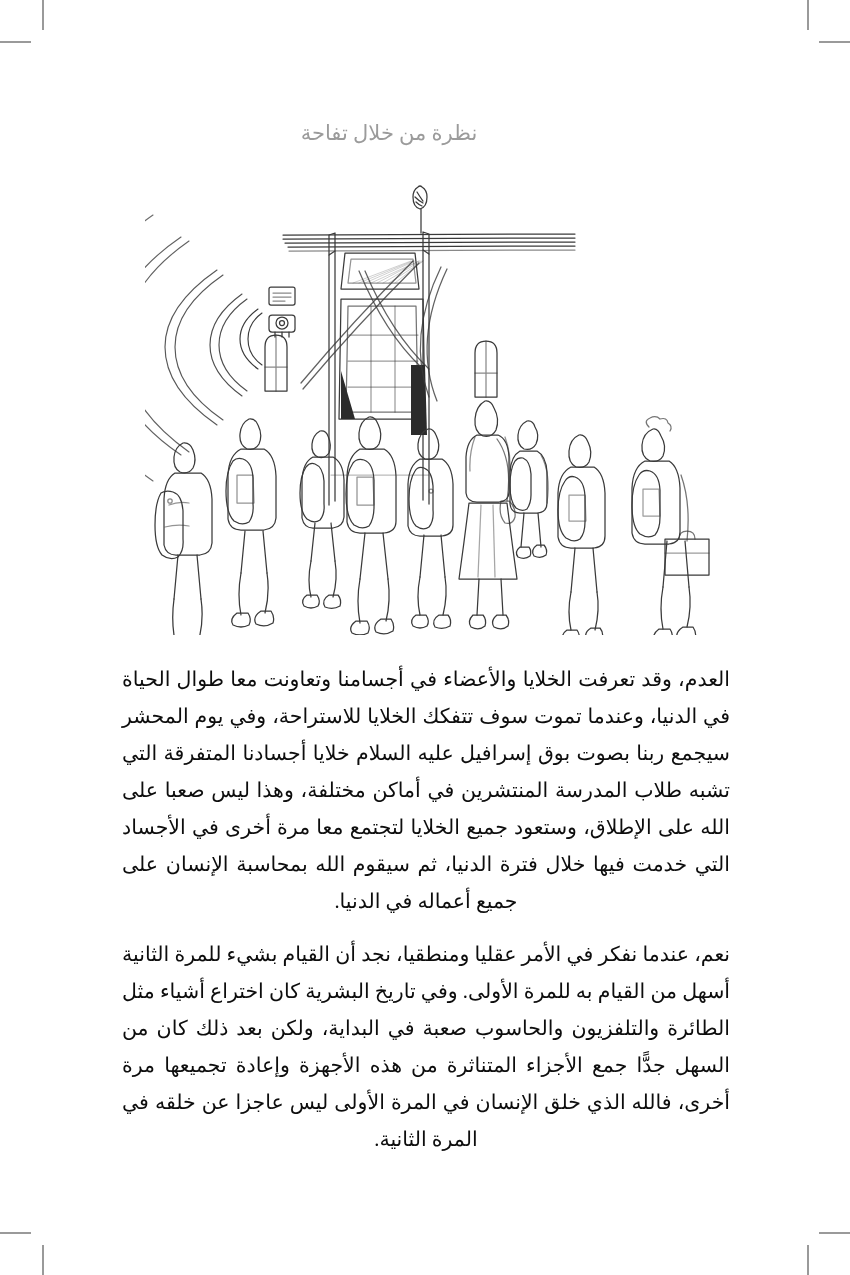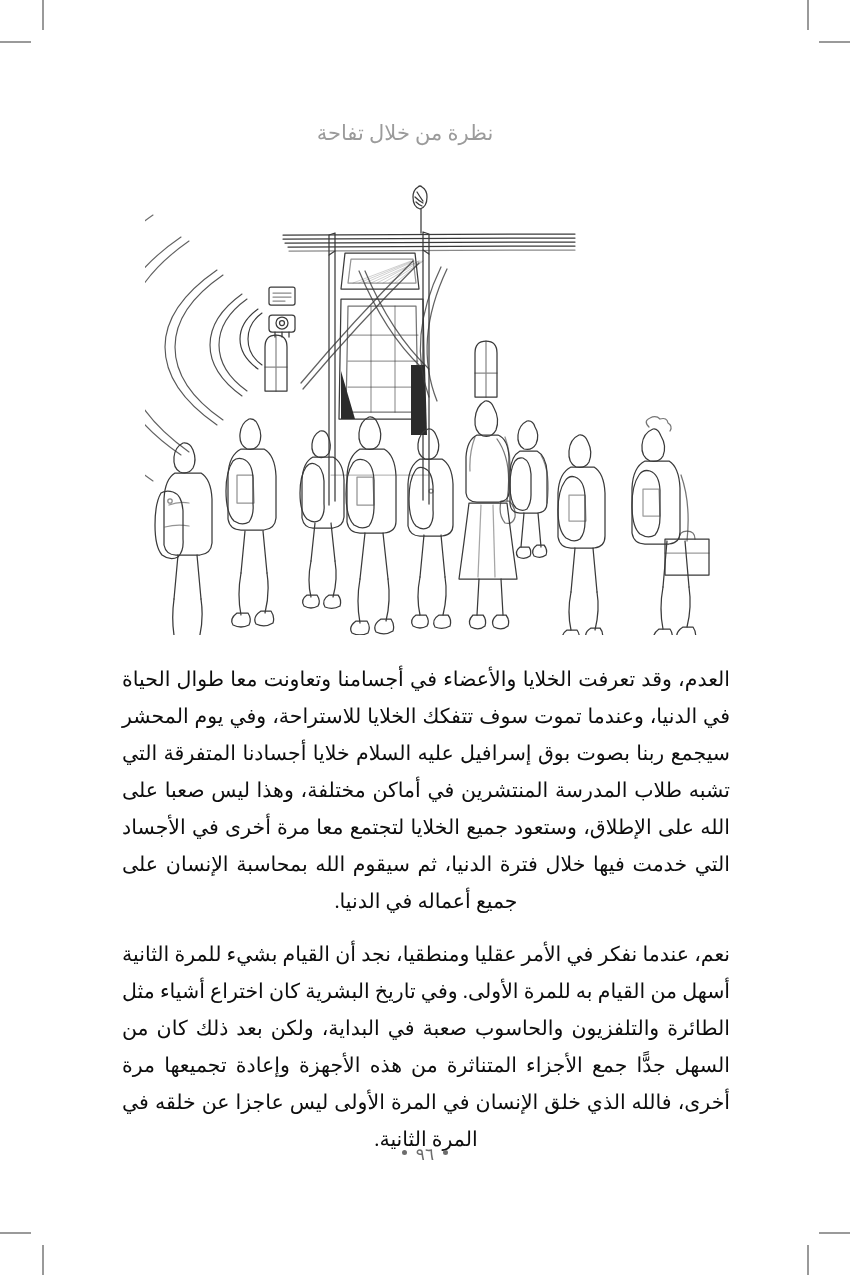--- a/index.html
+++ b/index.html
@@ -28,21 +28,21 @@
   .crop-tr-h { left: 819px; top: 41px;   width: 31px; height: 2px;  }
   .crop-bl-h { left: 0;     top: 1232px; width: 31px; height: 2px;  }
   .crop-bl-v { left: 42px;  top: 1245px; width: 2px;  height: 30px; }
   .crop-br-h { left: 819px; top: 1232px; width: 31px; height: 2px;  }
   .crop-br-v { left: 807px; top: 1245px; width: 2px;  height: 30px; }
 
   
   .running-head {
     position: absolute;
     top: 120px;
-    left: 16px;
+    left: 0;
     width: 778px;
     text-align: center;
     color: #9b9b9b;
     font-size: 21px;
     line-height: 1.3;
     letter-spacing: 0.5px;
   }
 
   
   .illustration {
@@ -305,17 +305,14 @@
       </g>
 
     </svg>
   </div>
 
   <div class="body-text">
     <p class="para">العدم، وقد تعرفت الخلايا والأعضاء في أجسامنا وتعاونت معا طوال الحياة في الدنيا، وعندما تموت سوف تتفكك الخلايا للاستراحة، وفي يوم المحشر سيجمع ربنا بصوت بوق إسرافيل عليه السلام خلايا أجسادنا المتفرقة التي تشبه طلاب المدرسة المنتشرين في أماكن مختلفة، وهذا ليس صعبا على الله على الإطلاق، وستعود جميع الخلايا لتجتمع معا مرة أخرى في الأجساد التي خدمت فيها خلال فترة الدنيا، ثم سيقوم الله بمحاسبة الإنسان على جميع أعماله في الدنيا.</p>
     <p class="para">نعم، عندما نفكر في الأمر عقليا ومنطقيا، نجد أن القيام بشيء للمرة الثانية أسهل من القيام به للمرة الأولى. وفي تاريخ البشرية كان اختراع أشياء مثل الطائرة والتلفزيون والحاسوب صعبة في البداية، ولكن بعد ذلك كان من السهل جدًّا جمع الأجزاء المتناثرة من هذه الأجهزة وإعادة تجميعها مرة أخرى، فالله الذي خلق الإنسان في المرة الأولى ليس عاجزا عن خلقه في المرة الثانية.</p>
   </div>
 
-  <div class="folio">
-    <span class="dot"></span><span class="num">٩٦</span><span class="dot"></span>
-  </div>
 
 </div>
 
 </body></html>

